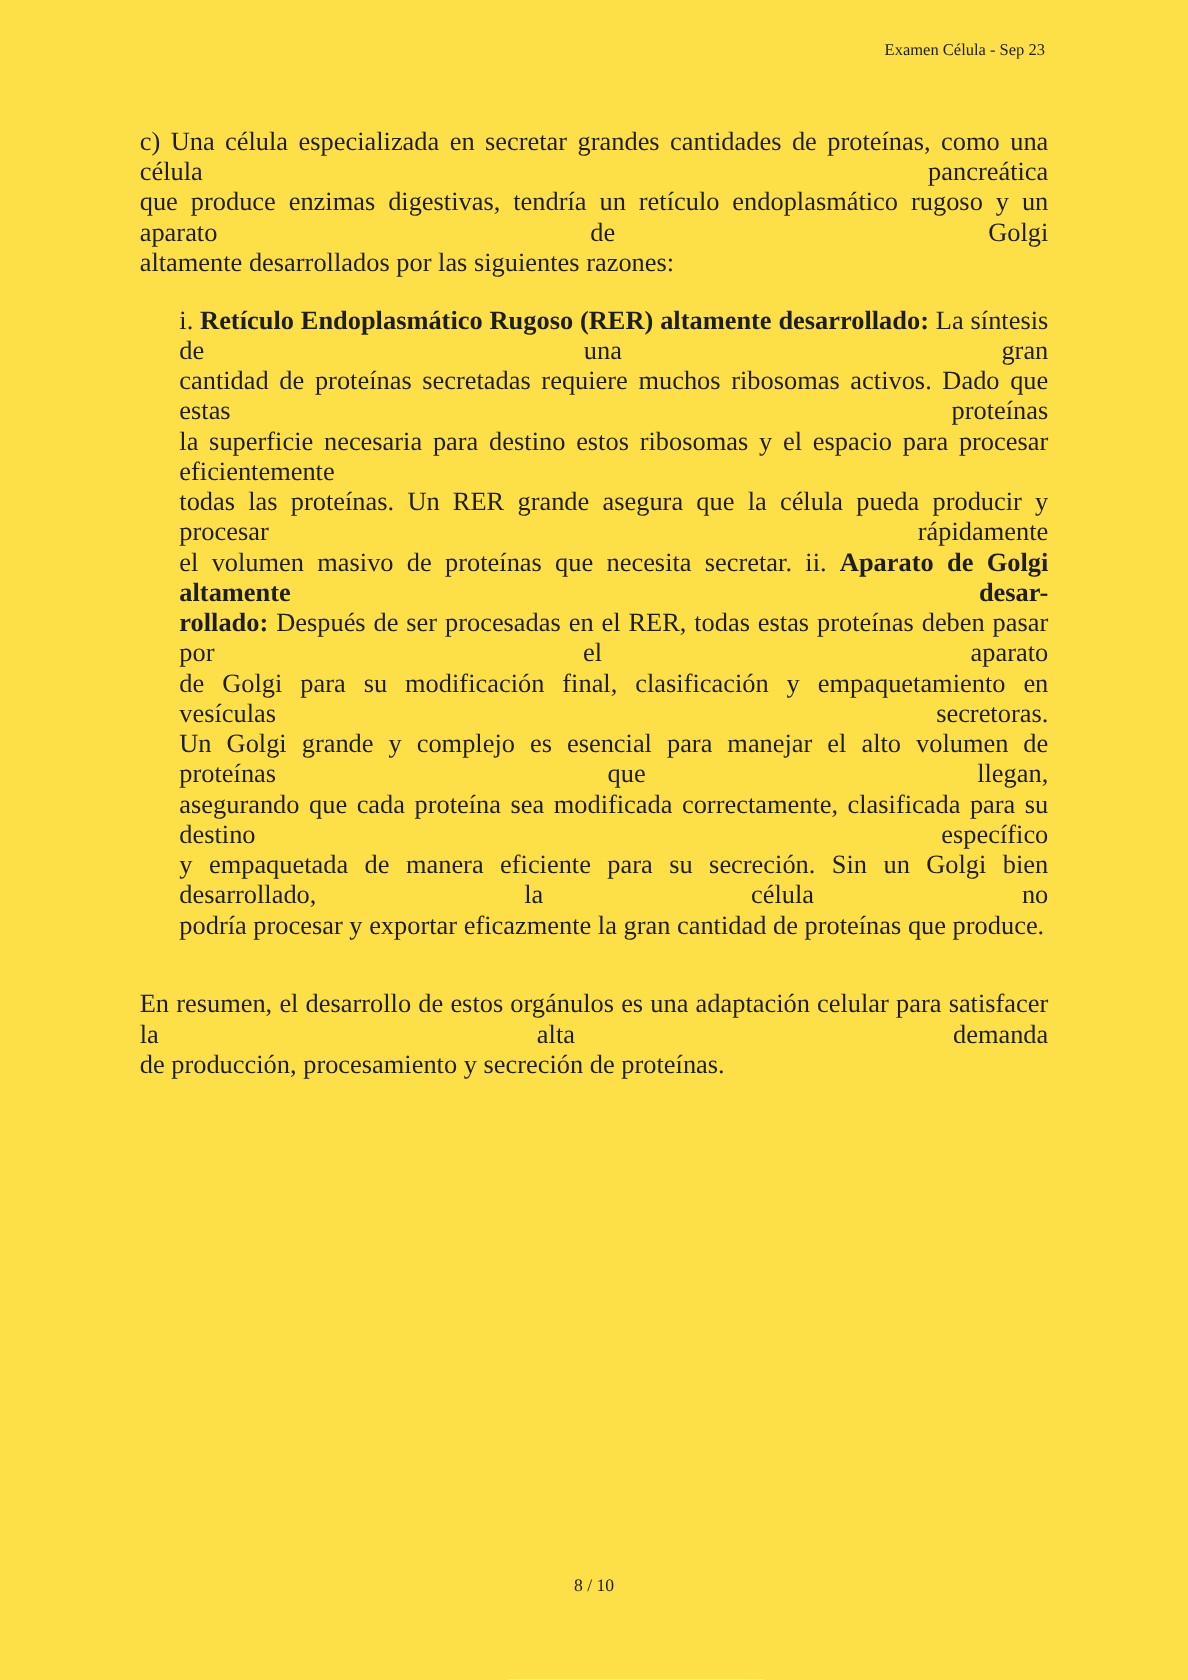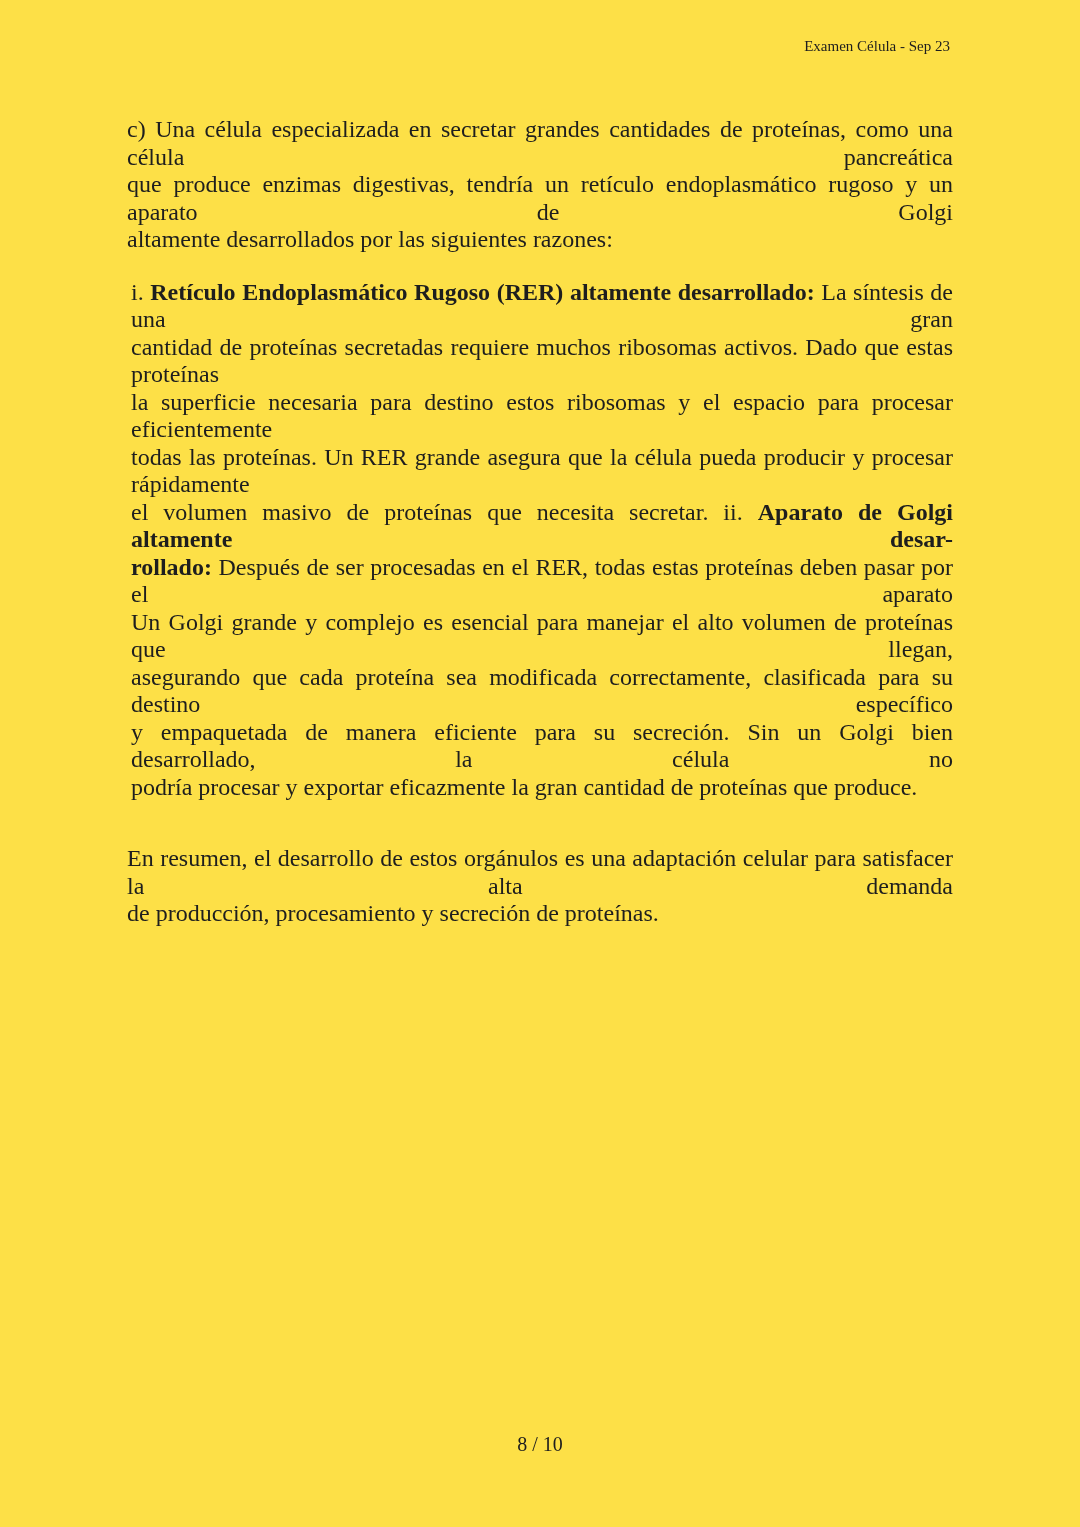--- a/index.html
+++ b/index.html
@@ -37,32 +37,32 @@
     text-align-last: justify;
   }
   .tl.last {
     text-align-last: left;
   }
   .b {
     font-weight: bold;
   }
   .block {
     margin-top: 25px;
-    margin-left: 4px;
+    margin-left: 36px;
   }
   .summary {
     margin-top: 44px;
   }
   .footer {
     position: absolute;
     top: 1433px;
     left: 0;
     width: 100%;
     text-align: center;
-    font-size: 20px;
+    font-size: 16px;
     color: #1e1e1e;
   }
 </style>
 </head>
 <body>
 
 <div class="page">
 
   <div class="header">
     <span>Examen Célula - Sep 23</span>
@@ -76,20 +76,21 @@
       <div class="tl last">altamente desarrollados por las siguientes razones:</div>
     </div>
 
     <div class="para block">
       <div class="tl"><span>i. </span><span class="b">Retículo Endoplasmático Rugoso (RER) altamente desarrollado:</span><span> La síntesis de una gran</span></div>
       <div class="tl">cantidad de proteínas secretadas requiere muchos ribosomas activos. Dado que estas proteínas</div>
       <div class="tl">la superficie necesaria para destino estos ribosomas y el espacio para procesar eficientemente</div>
       <div class="tl">todas las proteínas. Un RER grande asegura que la célula pueda producir y procesar rápidamente</div>
       <div class="tl"><span>el volumen masivo de proteínas que necesita secretar. ii. </span><span class="b">Aparato de Golgi altamente desar-</span></div>
       <div class="tl"><span class="b">rollado:</span><span> Después de ser procesadas en el RER, todas estas proteínas deben pasar por el aparato</span></div>
+      <div class="tl">de Golgi para su modificación final, clasificación y empaquetamiento en vesículas secretoras.</div>
       <div class="tl">Un Golgi grande y complejo es esencial para manejar el alto volumen de proteínas que llegan,</div>
       <div class="tl">asegurando que cada proteína sea modificada correctamente, clasificada para su destino específico</div>
       <div class="tl">y empaquetada de manera eficiente para su secreción. Sin un Golgi bien desarrollado, la célula no</div>
       <div class="tl last">podría procesar y exportar eficazmente la gran cantidad de proteínas que produce.</div>
     </div>
 
     <div class="para summary">
       <div class="tl">En resumen, el desarrollo de estos orgánulos es una adaptación celular para satisfacer la alta demanda</div>
       <div class="tl last">de producción, procesamiento y secreción de proteínas.</div>
     </div>

